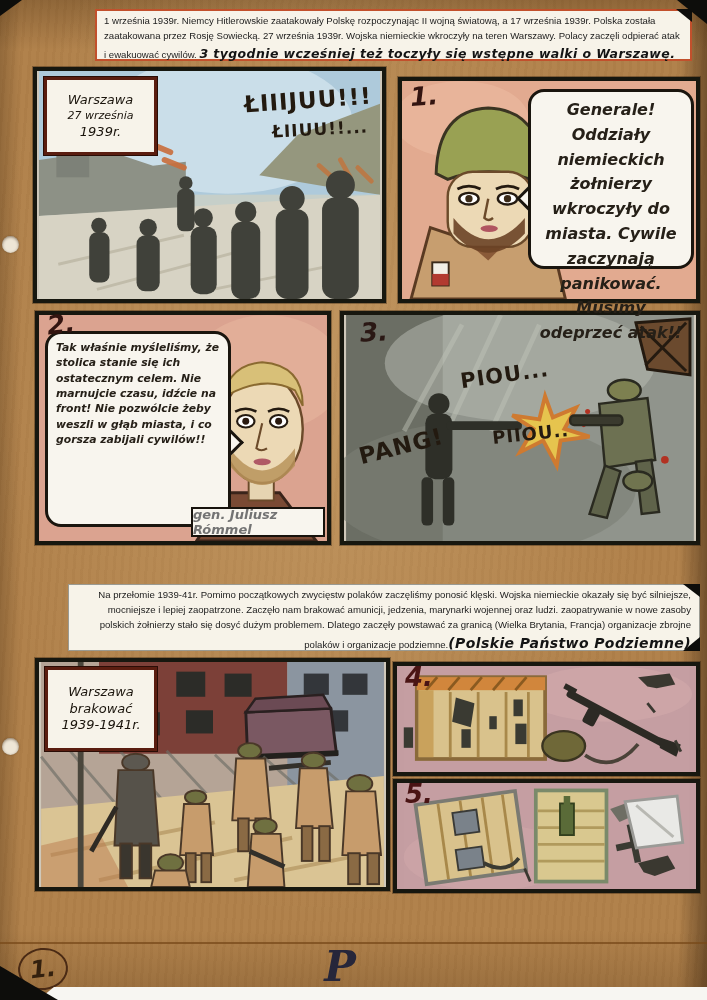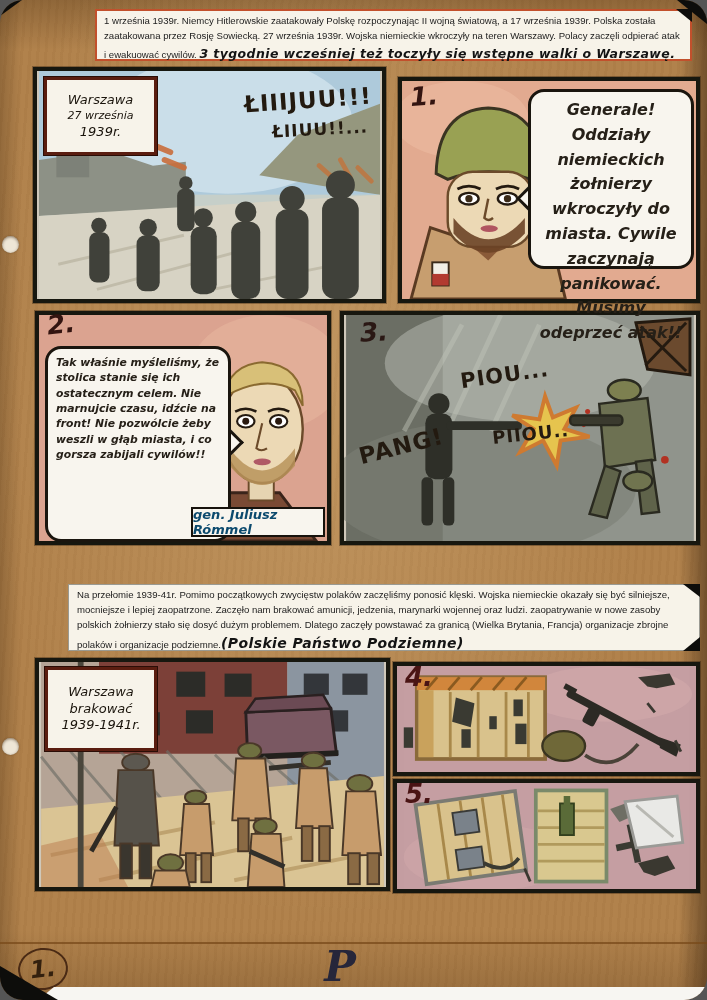--- a/index.html
+++ b/index.html
@@ -5,21 +5,20 @@
   html,body{margin:0;padding:0;background:#555;}
   .page{
     position:relative;width:707px;height:1000px;overflow:hidden;
     background-color:#b1824c;
     background-image:
       radial-gradient(ellipse at 45% 38%, rgba(255,228,175,.20), transparent 62%),
       linear-gradient(180deg, rgba(55,32,8,.28), transparent 5%, transparent 93%, rgba(55,32,8,.22)),
       linear-gradient(90deg, rgba(55,32,8,.25), transparent 3%, transparent 96%, rgba(40,22,6,.45)),
       repeating-linear-gradient(94deg, rgba(115,68,20,.07) 0 3px, transparent 3px 8px);
     font-family:"Liberation Sans",sans-serif;
-    border-radius:23px;
   }
   .hand{font-family:"DejaVu Sans",sans-serif;font-style:italic;}
   .typed{font-family:"Liberation Sans",sans-serif;}
   .panel{position:absolute;border:4px solid #17170f;box-sizing:border-box;background:#cfc8ba;box-shadow:0 0 0 1px rgba(30,18,5,.35);}
   .panel svg{position:absolute;left:0;top:0;width:100%;height:100%;}
   .note{position:absolute;background:#f7f3e9;box-sizing:border-box;color:#1c1c1c;}
   .note .typed{font-size:9.6px;line-height:1.55;}
   .note .hw{font-family:"DejaVu Sans",sans-serif;font-style:italic;font-weight:bold;font-size:12.5px;letter-spacing:.4px;color:#141414;}
   .labelbox{position:absolute;background:#f7f3ea;border:3px solid #5a1d10;box-shadow:0 0 0 1px #2a0d06;
     color:#1a140c;text-align:center;box-sizing:border-box;display:flex;flex-direction:column;justify-content:center;}
@@ -30,21 +29,21 @@
     font-family:"DejaVu Sans",sans-serif;font-style:italic;}
   .tail{position:absolute;width:16px;height:16px;background:#f8f5ee;transform:rotate(45deg);z-index:3;}
   .tail.left{border-left:3px solid #1a150e;border-bottom:3px solid #1a150e;}
   .tail.right{border-right:3px solid #1a150e;border-top:3px solid #1a150e;}
   .sfx{position:absolute;font-family:"DejaVu Sans",sans-serif;font-weight:bold;color:#231a10;z-index:5;letter-spacing:1px;}
   .corner{position:absolute;background:#0d0d0b;z-index:9;}
   .hole{position:absolute;left:2px;width:17px;height:17px;border-radius:50%;background:#eee6d6;
     box-shadow:inset 0 1px 3px rgba(60,35,10,.55), 0 0 2px rgba(60,35,10,.4);z-index:8;}
   .ruleline{position:absolute;left:0;width:707px;height:2px;background:rgba(120,74,26,.75);z-index:2;}
   .caption{position:absolute;background:#f8f5ee;border:2.5px solid #17120c;box-sizing:border-box;
-    font-family:"DejaVu Sans",sans-serif;font-style:italic;font-weight:bold;color:#0c4a6e;
+    font-family:"DejaVu Sans",sans-serif;font-style:italic;font-weight:bold;color:#737373;
     display:flex;align-items:center;justify-content:flex-start;z-index:4;}
 </style>
 </head>
 <body>
 
 <div class="page">
 
   <div class="corner" style="left:0;top:0;width:22px;height:16px;clip-path:polygon(0 0,100% 0,0 100%);"></div>
   <div class="corner" style="right:0;top:0;width:30px;height:24px;clip-path:polygon(0 0,100% 0,100% 100%);"></div>
   <div class="corner" style="left:0;bottom:0;width:58px;height:34px;clip-path:polygon(0 0,100% 100%,0 100%);"></div>
@@ -163,21 +162,21 @@
           <circle cx="61" cy="84" r="3.6" fill="#2a1a10"></circle>
         <path d="M16,74 Q27,68 38,74" stroke="#241a10" stroke-width="2.6" fill="none"></path>
         <path d="M50,74 Q61,68 72,74" stroke="#241a10" stroke-width="2.6" fill="none"></path>
         <path d="M44,86 L38,112 Q43,116 49,112" stroke="#6b4a2a" stroke-width="2.2" fill="none"></path>
         <path d="M10,112 Q44,158 78,112 L78,130 Q44,170 10,130 Z" fill="#b8935a" opacity=".85"></path>
         <ellipse cx="44" cy="126" rx="9" ry="3.5" fill="#b05a66"></ellipse>
       </g>
     </svg>
     <div class="pnum" style="left:8px;top:-6px;font-size:26px;transform:rotate(-6deg);">2.</div>
     <div class="tail right" style="left:182px;top:118px;"></div>
-    <div class="bubble" style="left:6px;top:31px;width:186px;height:196px;">
+    <div class="bubble" style="left:6px;top:16px;width:186px;height:196px;">
       <div class="txt" style="font-size:10.8px;line-height:1.42;text-align:left;">Tak właśnie myśleliśmy, że stolica stanie się ich ostatecznym celem. Nie marnujcie czasu, idźcie na front! Nie pozwólcie żeby weszli w głąb miasta, i co gorsza zabijali cywilów!!</div>
     </div>
     <div class="caption" style="left:152px;top:192px;width:134px;height:30px;font-size:13px;">
       <span>gen. Juliusz Rómmel</span>
     </div>
   </div>
 
   <div class="panel" style="left:340px;top:311px;width:360px;height:234px;">
     <svg viewBox="0 0 360 234">
       <rect width="360" height="234" fill="#90948c"></rect>
@@ -217,21 +216,21 @@
     </svg>
     <div class="pnum" style="left:16px;top:2px;font-size:26px;color:#2a1814;transform:rotate(-3deg);">3.</div>
     <div class="sfx" style="left:116px;top:48px;font-size:21px;transform:rotate(-8deg);">PIOU...</div>
     <div class="sfx" style="left:148px;top:108px;font-size:18px;transform:rotate(-6deg);">PIIOU..</div>
     <div class="sfx" style="left:14px;top:118px;font-size:23px;transform:rotate(-14deg);">PANG!</div>
   </div>
 
   <div class="note" style="left:68px;top:584px;width:632px;height:67px;border:1px solid #9a9a92;padding:3px 8px;">
     <div style="position:absolute;right:-1px;top:-1px;width:17px;height:13px;background:#0d0d0b;clip-path:polygon(0 0,100% 0,100% 100%);"></div>
     <div style="position:absolute;right:-1px;bottom:-1px;width:17px;height:14px;background:#0d0d0b;clip-path:polygon(100% 0,100% 100%,0 100%);"></div>
-    <p class="typed" style="margin:0;">
+    <p class="typed" style="margin:0;text-align:right;">
       <span class="typed">Na przełomie 1939-41r. Pomimo początkowych zwycięstw polaków zaczęliśmy ponosić klęski. Wojska niemieckie okazały się być silniejsze, mocniejsze i lepiej zaopatrzone. Zaczęło nam brakować amunicji, jedzenia, marynarki wojennej oraz ludzi. zaopatrywanie w nowe zasoby polskich żołnierzy stało się dosyć dużym problemem. Dlatego zaczęły powstawać za granicą (Wielka Brytania, Francja) organizacje zbrojne polaków i organizacje podziemne.</span><span class="hw" style="font-size:14px;">(Polskie Państwo Podziemne)</span>
     </p>
   </div>
 
   <div class="panel" style="left:35px;top:658px;width:355px;height:233px;">
     <svg viewBox="0 0 355 233">
       <rect width="355" height="233" fill="#b5a496"></rect>
       <rect x="60" y="0" width="195" height="95" fill="#7c4038"></rect>
       <g fill="#2c2c28">
         <rect x="90" y="12" width="30" height="26"></rect>

